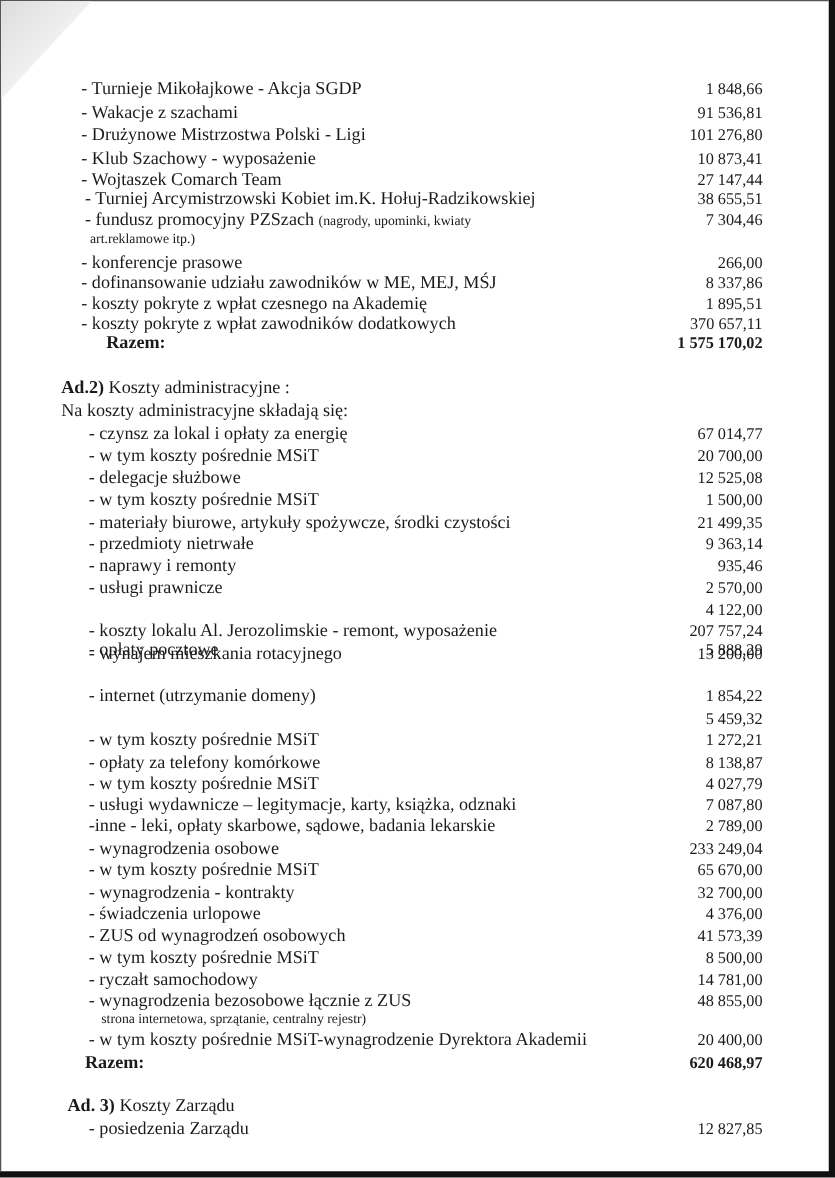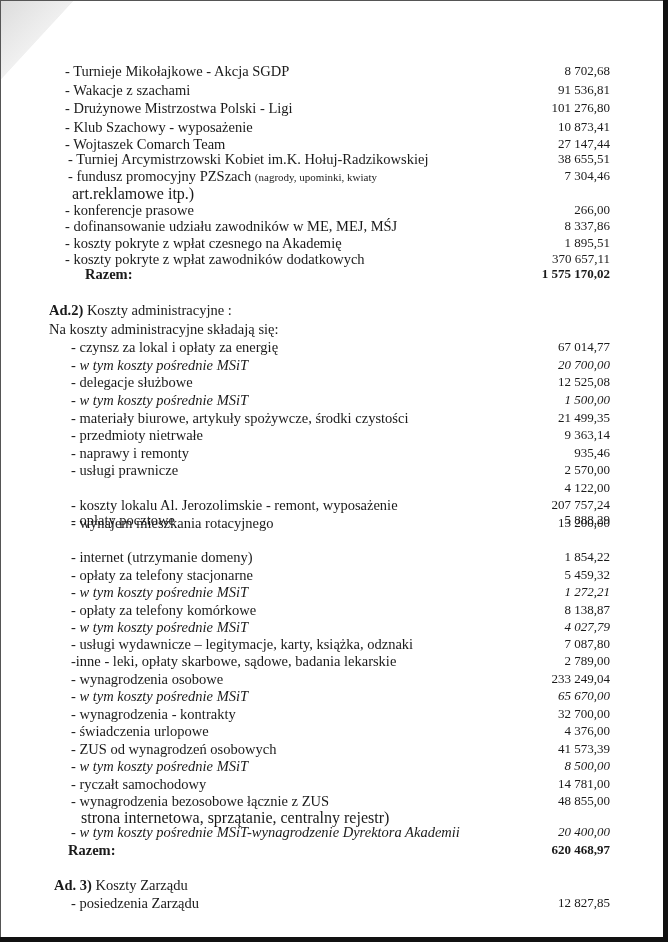--- a/index.html
+++ b/index.html
@@ -16,34 +16,34 @@
     border-top:78px solid #eaeaea; border-right:72px solid transparent;
   }
   .fold::after {
     content:""; position:absolute; left:0; top:-78px; width:72px; height:78px;
     background:linear-gradient(135deg, #dcdcdc 0%, #f4f4f4 60%, rgba(255,255,255,0) 100%);
     clip-path: polygon(0 0, 100% 0, 0 100%);
   }
   .row { position:absolute; left:0; width:663px; height:18px; font-size:14.5px; line-height:18px; white-space:nowrap; }
   .row .lbl { position:absolute; left:var(--x); }
   .row .val { position:absolute; right:54px; text-align:right; font-size:13px; }
-  .it { font-style:italic; }
+  .it { }
   .b { font-weight:bold; }
   .small { font-size:11px; }
-  .note { position:absolute; white-space:nowrap; font-size:16px;text-align:right; }
+  .note { position:absolute; white-space:nowrap; font-size:11px;text-align:right; }
 </style>
 </head>
 <body>
 
 <div class="page">
   <div class="fold"></div>
 
   <div class="row" style="top:61px">
       <span class="lbl" style="--x:64px">- Turnieje Mikołajkowe - Akcja SGDP</span>
-      <span class="val">8 702,68</span>
+      <span class="val">1 848,66</span>
     </div>
   <div class="row" style="top:80px">
       <span class="lbl" style="--x:64px">- Wakacje z szachami</span>
       <span class="val">91 536,81</span>
     </div>
   <div class="row" style="top:98px">
       <span class="lbl" style="--x:64px">- Drużynowe Mistrzostwa Polski - Ligi</span>
       <span class="val">101 276,80</span>
     </div>
   <div class="row" style="top:117px">
@@ -136,21 +136,20 @@
     </div>
   <div class="row" style="top:510px">
       <span class="lbl" style="--x:70px">- opłaty pocztowe</span>
       <span class="val">5 888,29</span>
     </div>
   <div class="row" style="top:547px">
       <span class="lbl" style="--x:70px">- internet (utrzymanie domeny)</span>
       <span class="val">1 854,22</span>
     </div>
   <div class="row" style="top:565px">
-      <span class="lbl" style="--x:70px">- opłaty za telefony stacjonarne</span>
       <span class="val">5 459,32</span>
     </div>
   <div class="row it" style="top:582px">
       <span class="lbl" style="--x:70px">- w tym koszty pośrednie MSiT</span>
       <span class="val">1 272,21</span>
     </div>
   <div class="row" style="top:600px">
       <span class="lbl" style="--x:70px">- opłaty za telefony komórkowe</span>
       <span class="val">8 138,87</span>
     </div>

